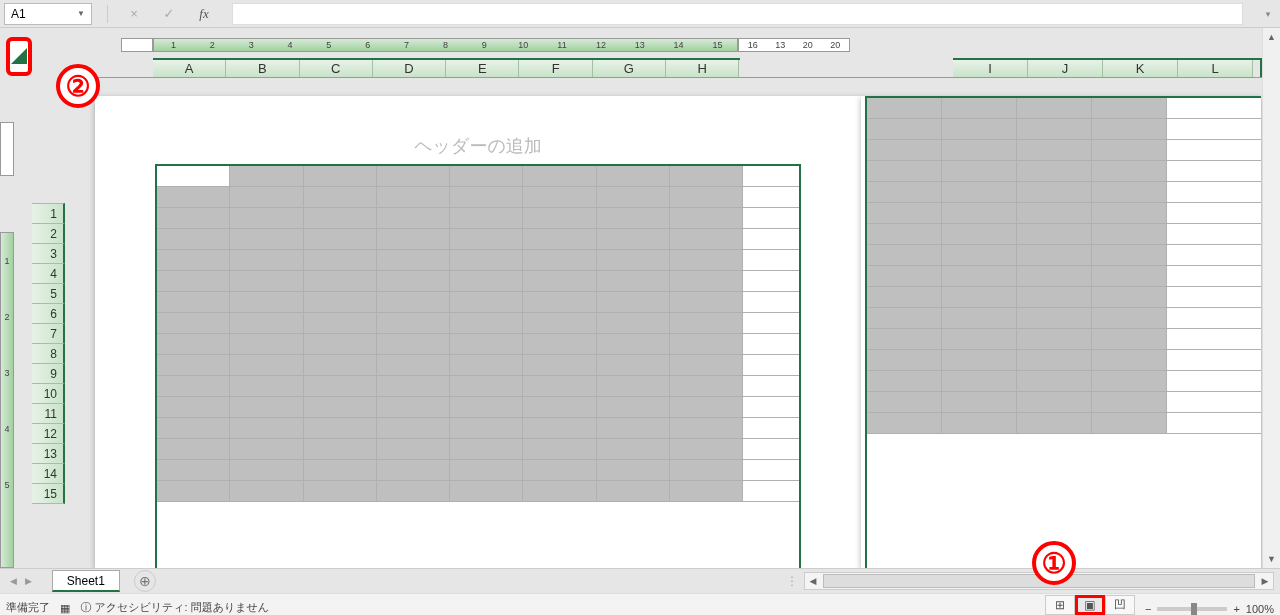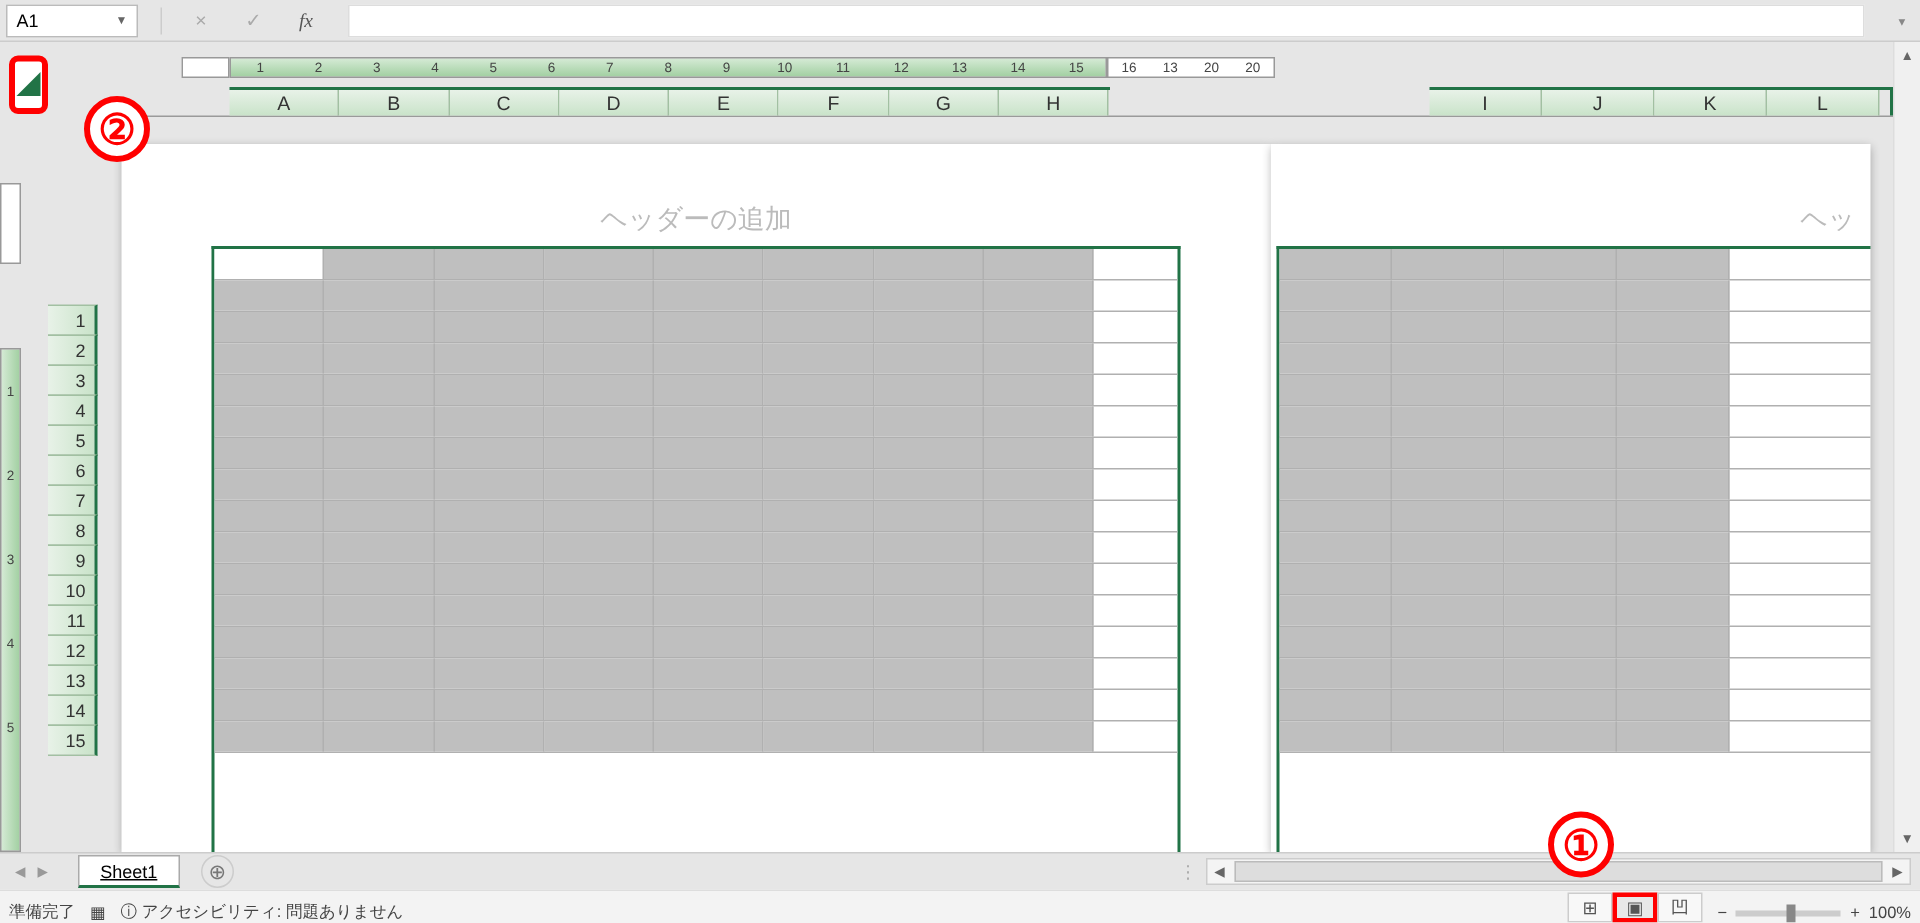--- a/index.html
+++ b/index.html
@@ -46,41 +46,41 @@
 .vruler { width: 14px; background: #fff; border: 1px solid #999; display: flex; flex-direction: column; align-items: center; margin-top: 56px; }
 .vruler.green { background: linear-gradient(to right, #d5ead5, #a2d0a2); }
 .vruler .vt { height: 56px; width: 100%; font-size: 9px; text-align: center; color: #444; display:flex; align-items:center; justify-content:center;}
 
 
 .rowhdr-spacer { height: 82px; }
 .rowhdr { height: 21px; background: linear-gradient(to right, #e8f2e8, #c9e3c9); border-bottom: 1px solid #a2c0a2; border-top: 1px solid #a2c0a2; border-right: 2px solid #217346; display: flex; align-items: center; justify-content: flex-end; padding-right: 6px; font-size: 12px; color: #333; margin-top: -1px; }
 .rowhdr:first-of-type { border-top: 2px solid #217346; }
 
 
-.page-wrap { flex: 1; display: flex; padding-left: 16px; overflow: hidden; }
+.page-wrap { flex: 1; display: flex; padding-left: 30px; overflow: hidden; }
 .page { background: #fff; box-shadow: 0 2px 6px rgba(0,0,0,0.3); margin-top: 18px; display: flex; flex-direction: column; }
 .page1 { width: 766px; }
 .page2 { width: 400px; }
 .page-header { height: 68px; display: flex; align-items: flex-end; justify-content: center; color: #bbb; font-size: 18px; padding-bottom: 6px; }
 .page2 .page-header { justify-content: flex-end; padding-right: 10px; overflow: hidden; }
 .page-grid { border: 2px solid #217346; border-bottom: none; margin: 0 60px 0 60px; flex: 1; }
 .page2 .page-grid { margin: 0 0 0 4px; border-left:2px solid #217346; border-right: none; }
 .prow { display: flex; height: 21px; border-bottom: 1px solid #b0b0b0; }
 .pcell { border-right: 1px solid #b0b0b0; background: #bfbfbf; width: 73.3px; }
 .pcell.active { background: #fff; }
 .page2 .pcell { width: 75px; }
 
 
 .vscroll { position: absolute; right: 0; top: 28px; bottom: 47px; width: 18px; background: #f0f0f0; border-left: 1px solid #ddd; display: flex; flex-direction: column; align-items: center; }
 .vscroll .arrow { height: 18px; font-size: 9px; color: #666; display:flex;align-items:center;justify-content:center;width:100%;}
 
 
 .tab-bar { position: absolute; bottom: 22px; left: 0; right: 0; height: 25px; background: #e6e6e6; display: flex; align-items: center; border-top: 1px solid #ccc; }
 .tab-nav { display: flex; gap: 8px; padding: 0 10px; color: #999; font-size: 9px;}
-.sheet-tab { height: 22px; padding: 0 14px; background: #fff; border: 1px solid #aaa; border-bottom: 2px solid #217346; display: flex; align-items: center; font-size: 12px; margin-left: 10px; text-decoration: underline;}
+.sheet-tab { height: 22px; padding: 0 14px; background: #fff; border: 1px solid #aaa; border-bottom: 2px solid #217346; display: flex; align-items: center; font-size: 12px; margin-left: 10px;}
 .add-sheet { width: 22px; height: 22px; border: 1px solid #ccc; border-radius: 11px; display: flex; align-items: center; justify-content: center; margin-left: 14px; color: #777; font-size: 14px; }
 .tab-gap { flex: 1; }
 .hscroll { width: 470px; height: 18px; background: #f4f4f4; border: 1px solid #ccc; display: flex; align-items: center; margin-right: 6px;}
 .hscroll .arrow { width: 16px; text-align: center; color: #666; font-size: 9px;}
 .hscroll .thumb { flex: 1; height: 14px; background: #ddd; margin: 0 2px; border: 1px solid #bbb;}
 
 
 .status-bar { position: absolute; bottom: 0; left: 0; right: 0; height: 22px; background: #f3f3f3; border-top: 1px solid #ddd; display: flex; align-items: flex-end; font-size: 11px; color: #444; padding: 0 6px; gap: 10px; }
 .status-bar .spacer { flex: 1; }
 .view-btns { display: flex; gap: 0; }
@@ -363,21 +363,20 @@
               <div class="pcell"></div>
               <div class="pcell"></div>
               <div class="pcell"></div>
               <div class="pcell"></div>
               <div class="pcell"></div>
             </div>
           </div>
       </div>
 
       <div class="page page2">
-        <div class="page-header">ヘッ</div>
         <div class="page-grid" id="grid2">
             <div class="prow">
               <div class="pcell"></div>
               <div class="pcell"></div>
               <div class="pcell"></div>
               <div class="pcell"></div>
             </div>
             <div class="prow">
               <div class="pcell"></div>
               <div class="pcell"></div>

